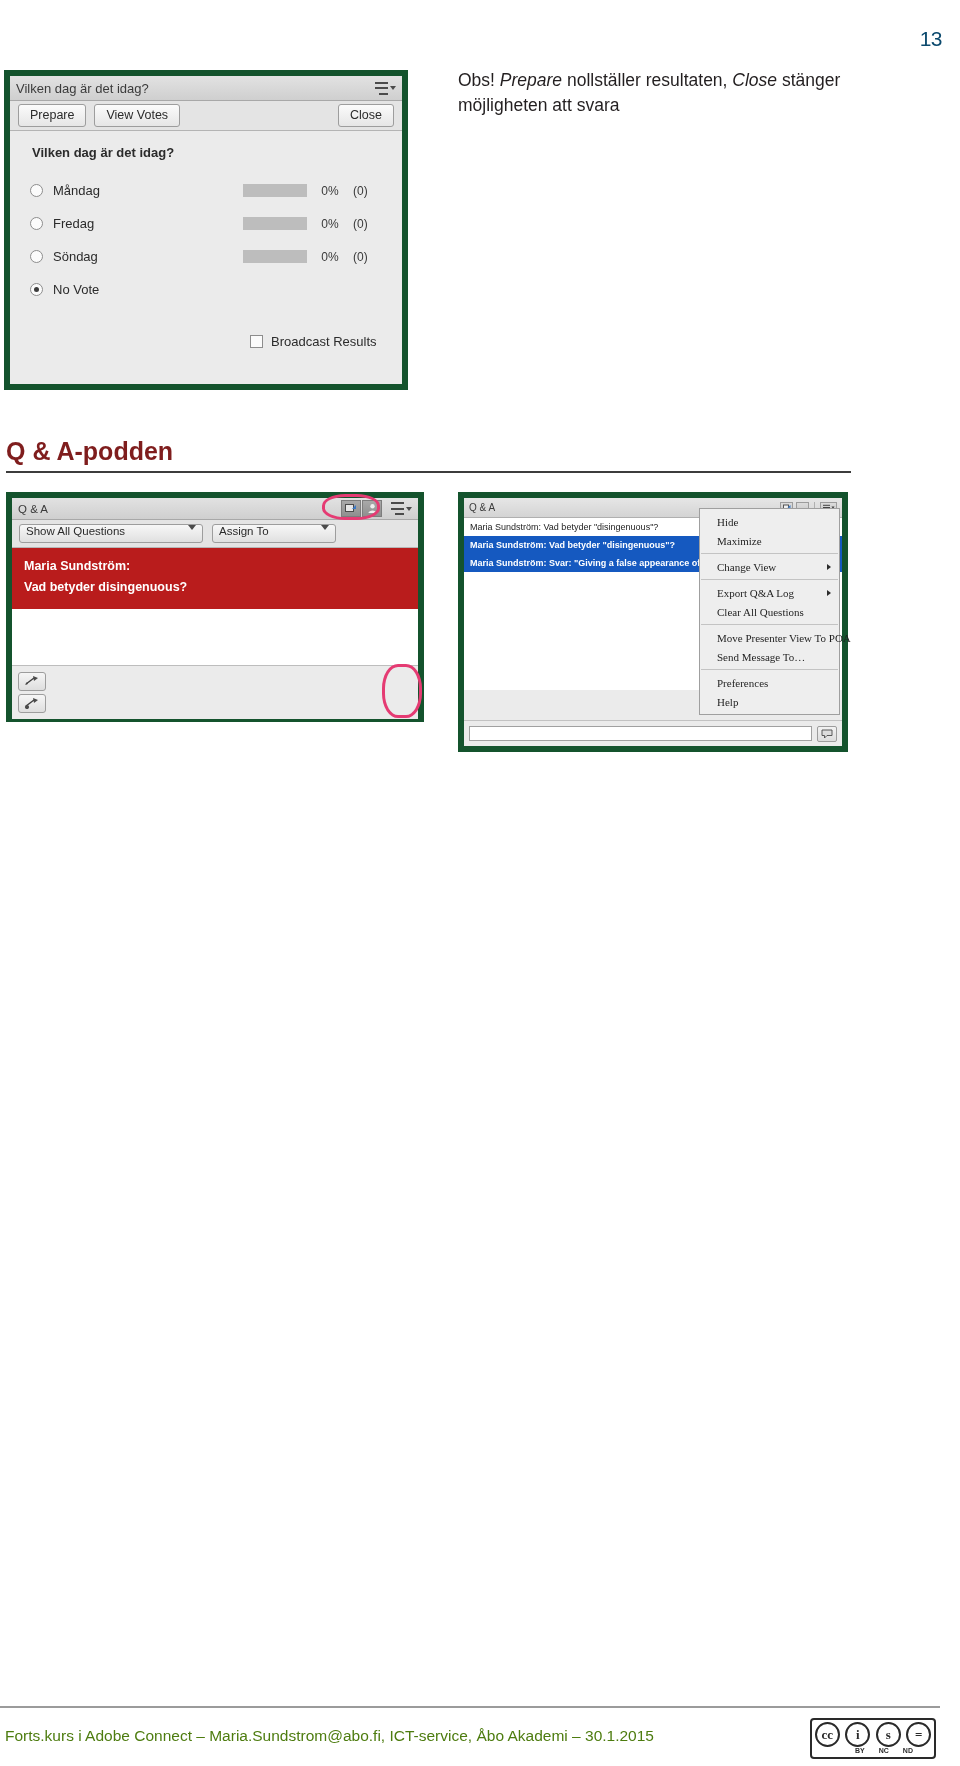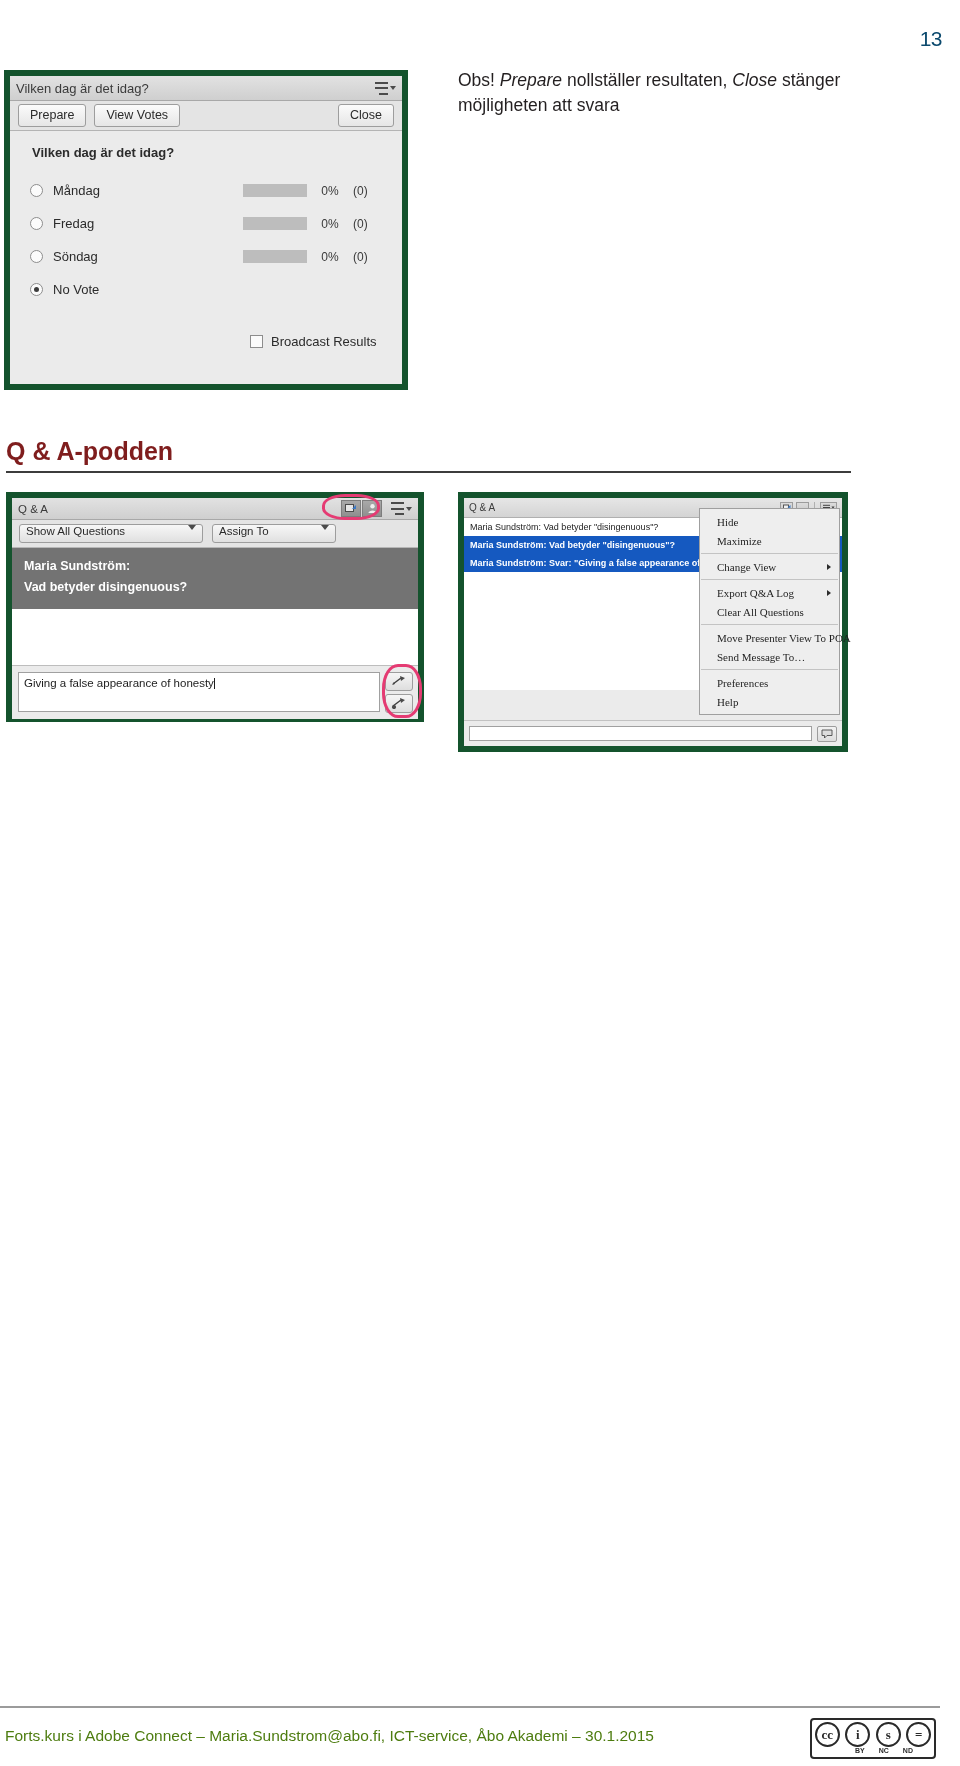--- a/index.html
+++ b/index.html
@@ -218,21 +218,21 @@
     width: 0; height: 0;
     border-left: 4px solid transparent;
     border-right: 4px solid transparent;
     border-top: 5px solid #4b4b4b;
     margin-left: 10px;
   }
   #sel-show { width: 184px; }
   #sel-assign { width: 124px; }
 
   .qa-selected-msg {
-    background: #737373;
+    background: #b91c1c;
     color: #ffffff;
     padding: 8px 12px 10px 12px;
     font-size: 12.5px;
     font-weight: bold;
     line-height: 1.7;
   }
   .qa-list-blank {
     background: #ffffff;
     height: 57px;
     border-bottom: 1px solid #bdbdbd;
@@ -538,21 +538,20 @@
   </div>
 
   <div class="qa-selected-msg">
     <div>Maria Sundström:</div>
     <div>Vad betyder disingenuous?</div>
   </div>
 
   <div class="qa-list-blank"></div>
 
   <div class="qa-input-area">
-    <div class="qa-textbox"><span>Giving a false appearance of honesty</span><span class="caret-bar"></span></div>
     <div class="qa-send-col">
       <div class="qa-send-btn">
         <svg width="16" height="12" viewBox="0 0 16 12" aria-hidden="true">
           <path d="M2 9 L10 3" stroke="#3a3a3a" stroke-width="1.3" fill="none"></path>
           <path d="M9 1 L14 3 L10 6 Z" fill="#4a4a4a"></path>
           <path d="M1 10 l3 -1 l-1 -2 z" fill="#4a4a4a"></path>
         </svg>
       </div>
       <div class="qa-send-btn">
         <svg width="16" height="12" viewBox="0 0 16 12" aria-hidden="true">

